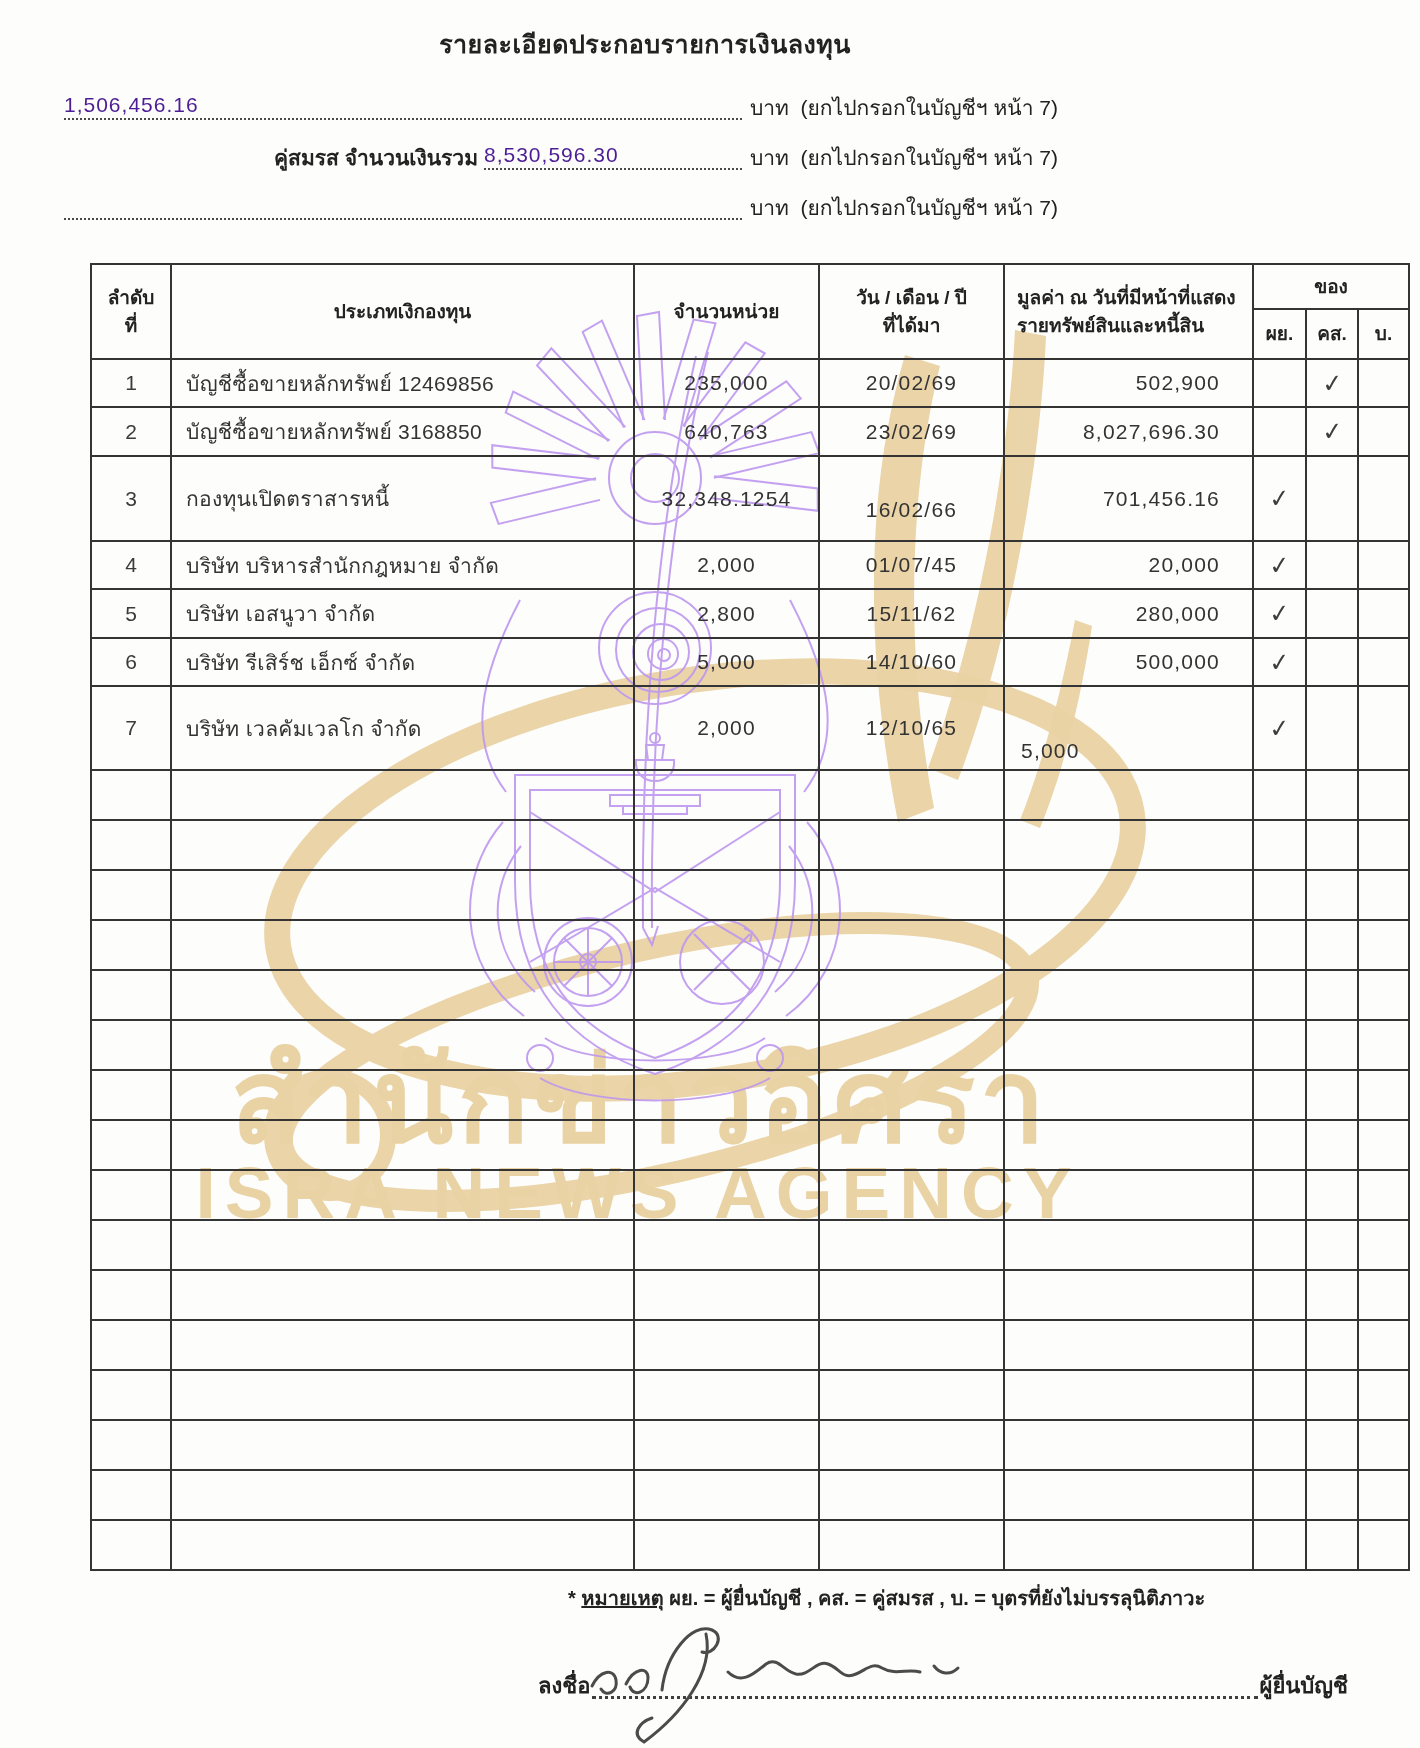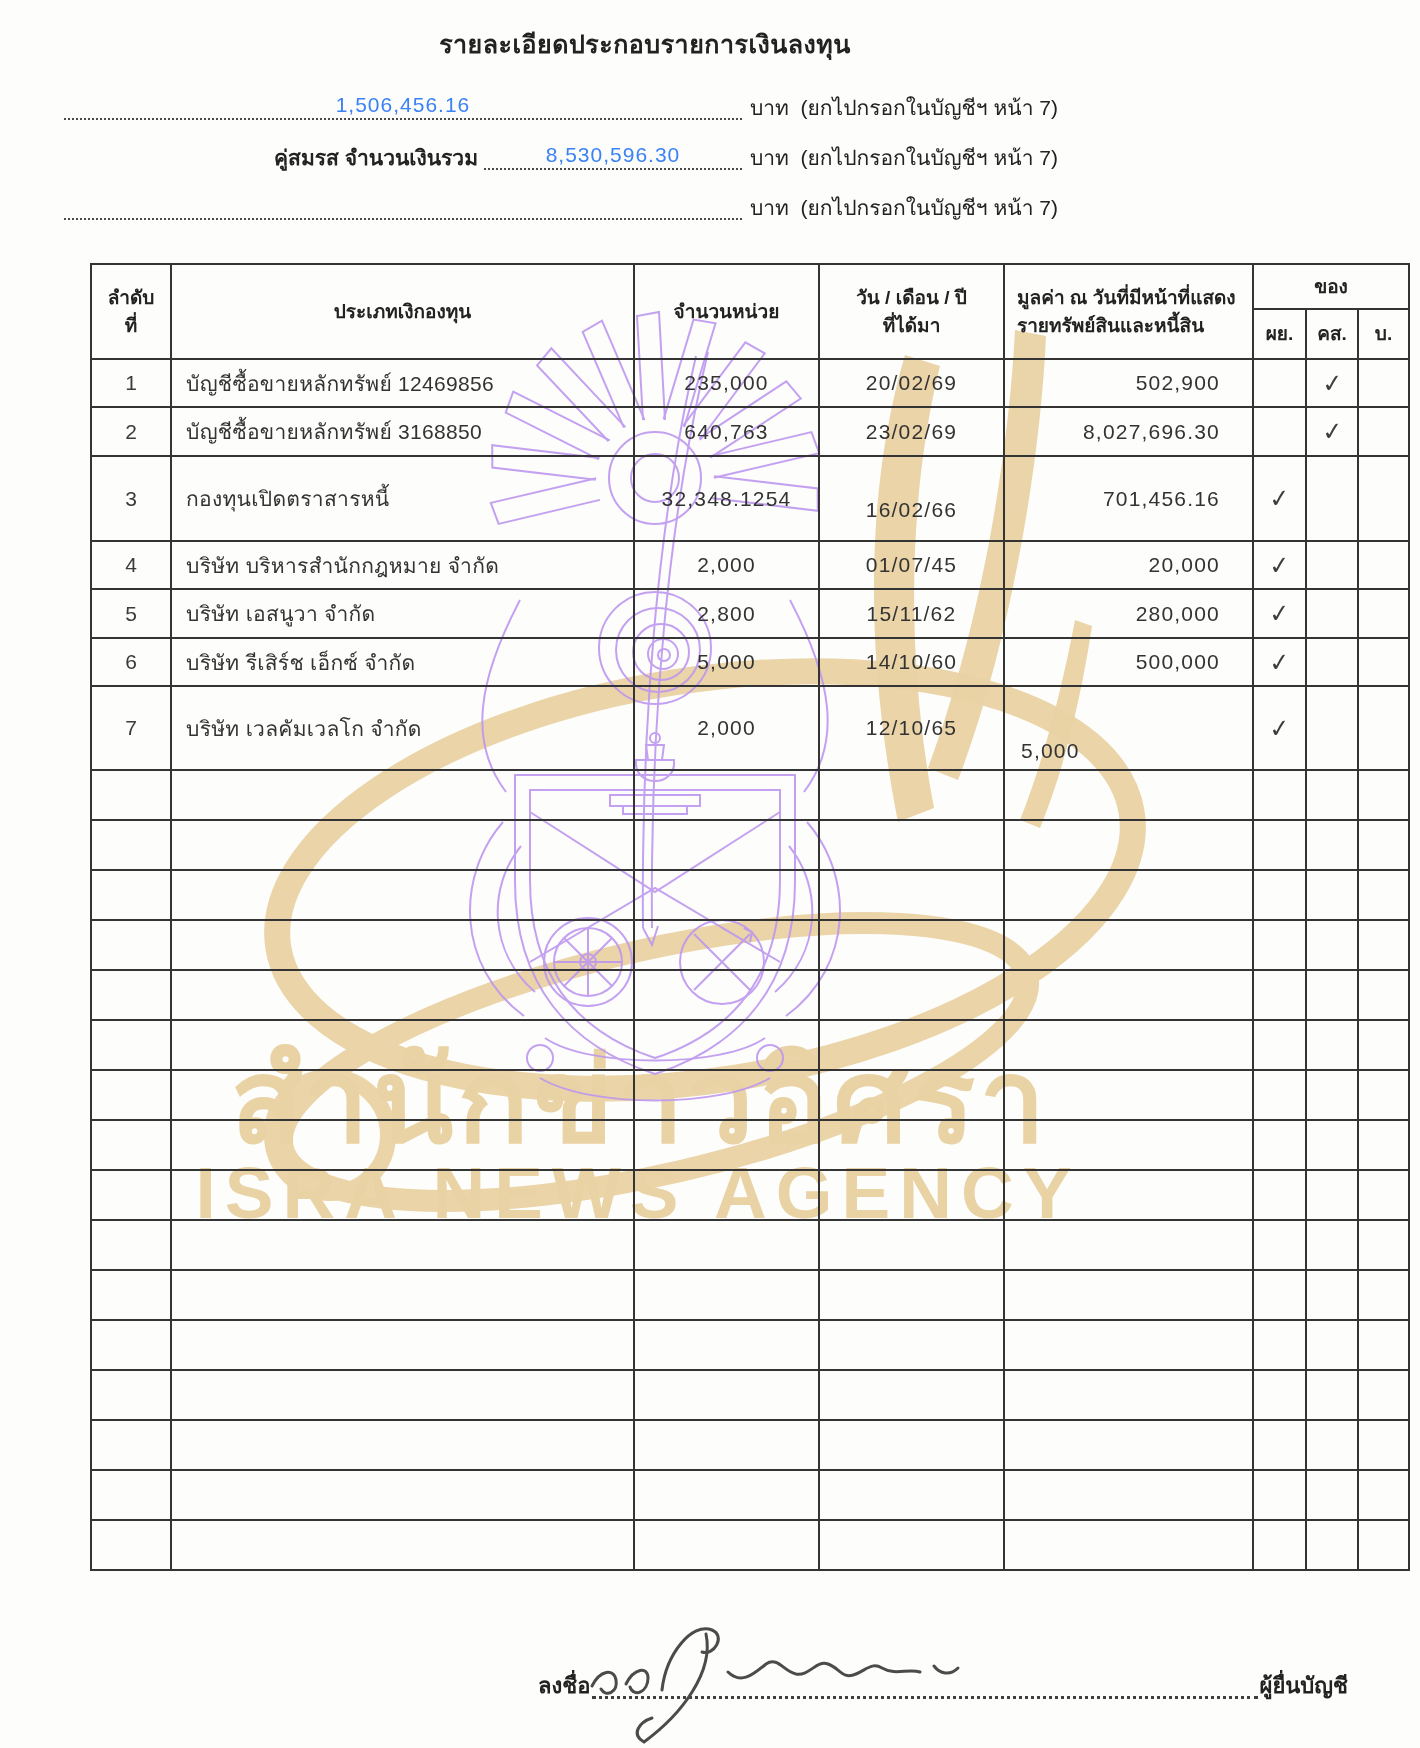--- a/index.html
+++ b/index.html
@@ -9,22 +9,22 @@
   .wm{position:absolute;left:0;top:0;width:1420px;height:1748px;z-index:0;}
   
   .content{position:absolute;left:0;top:0;width:1420px;height:1748px;z-index:1;}
   .doc-title{position:absolute;left:0;top:24px;width:1290px;text-align:center;
              font-size:25px;font-weight:bold;letter-spacing:.5px;}
   
   .summary{position:absolute;left:58px;top:76px;width:1000px;}
   .sum-row{display:flex;align-items:flex-end;height:50px;}
   .sum-label{min-width:420px;text-align:right;font-size:21px;font-weight:bold;white-space:nowrap;padding-bottom:2px;}
   .dots{flex:1;position:relative;border-bottom:2.5px dotted #4a4a4a;height:32px;margin:0 2px 6px 6px;}
-  .dots .val{position:absolute;left:0;right:0;bottom:1px;text-align:center;
-             font-size:21px;letter-spacing:1px;color:#3b82f6;}
+  .dots .val{position:absolute;left:0;right:0;bottom:1px;text-align:left;
+             font-size:21px;letter-spacing:1px;color:#4c1d95;}
   .sum-unit{font-size:21px;font-weight:normal;white-space:nowrap;padding:0 0 2px 6px;}
   
   .tbl-wrap{position:absolute;left:90px;top:263px;}
   table{border-collapse:collapse;table-layout:fixed;width:1318px;}
   th,td{border:2px solid #343434;padding:0;overflow:hidden;}
   th{font-size:19px;font-weight:bold;text-align:center;vertical-align:middle;line-height:1.45;}
   th.val-h{text-align:left;padding-left:12px;margin-left:28px;}
   td{font-size:21px;color:#333;vertical-align:middle;}
   td.c-no{text-align:center;color:#3a3a3a;}
   td.c-type{padding-left:14px;letter-spacing:.3px;}
@@ -423,20 +423,23 @@
               <td></td>
               <td></td>
               <td></td>
               <td></td>
               <td></td>
             </tr>
           </tbody>
       </table>
     </div>
 
+    <div class="footnote">
+      <span>* </span><span class="ul">หมายเหตุ</span><span> ผย. = ผู้ยื่นบัญชี , คส. = คู่สมรส , บ. = บุตรที่ยังไม่บรรลุนิติภาวะ</span>
+    </div>
 
     <div class="sign-row">
       <span class="sign-label">ลงชื่อ</span>
       <span class="sign-dots"></span>
       <span class="sign-role">ผู้ยื่นบัญชี</span>
     </div>
 
     <svg class="sig-svg" width="520" height="134" viewBox="0 0 520 134" xmlns="http://www.w3.org/2000/svg">
       <g stroke="#4b4b4b" stroke-width="3" fill="none" stroke-linecap="round">
         <path d="M32,72 C40,56 54,54 56,66 C58,78 46,84 41,75"></path>

